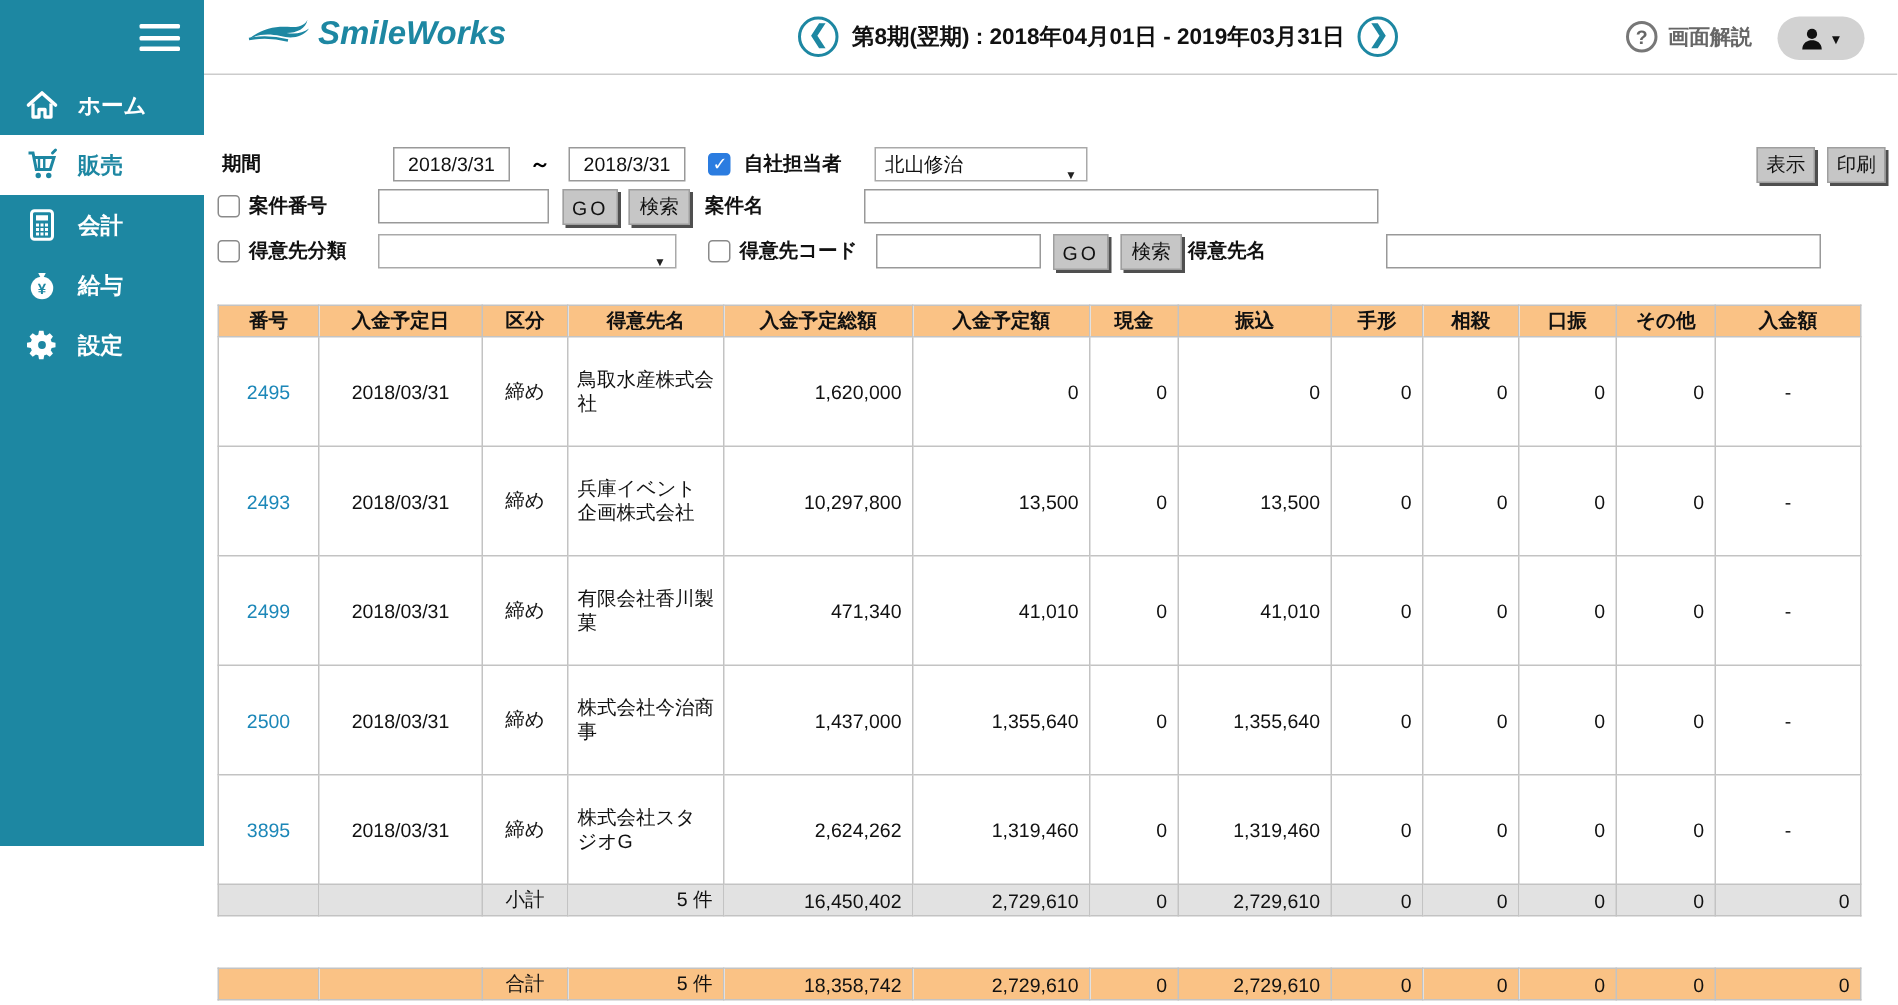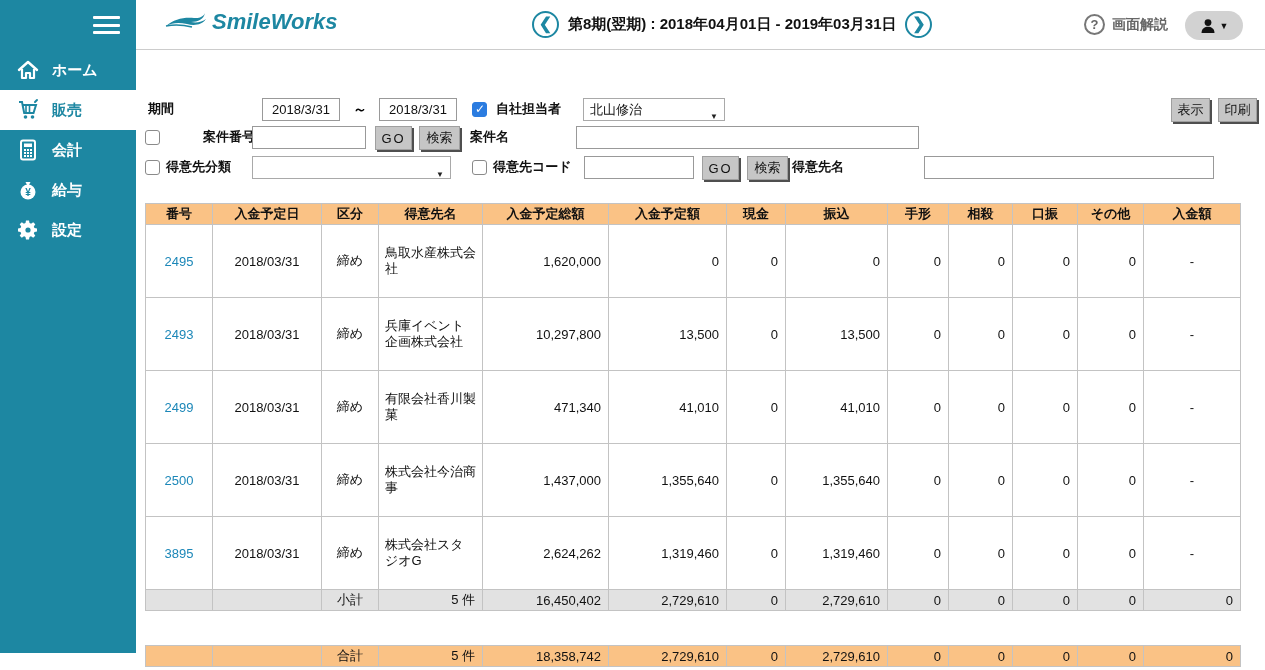--- a/index.html
+++ b/index.html
@@ -1,21 +1,21 @@
 <!DOCTYPE html>
 <html style="--accent: #1d87a2; --thead: #fac285; --link: #1c87b8; --check: #2b7ce0;"><head>
 <meta charset="utf-8">
 <style>
   * { margin:0; padding:0; box-sizing:border-box; }
   html,body { width:1265px; height:670px; overflow:hidden; background:#fff;
     font-family:"Liberation Sans","DejaVu Sans",sans-serif; }
   .app { position:relative; width:1265px; height:670px; }
 
   
-  .sidebar { position:absolute; left:0; top:0; width:136px; height:653px;
+  .sidebar { position:absolute; left:0; top:0; width:136px; height:564px;
     background:var(--accent,#1d87a2); }
   .sidebar-top { height:50px; position:relative; }
   .hamburger { position:absolute; right:16px; top:14px; width:27px; height:22px;
     background:transparent; border:none; cursor:pointer; display:flex;
     flex-direction:column; justify-content:space-between; padding:2px 0; }
   .hamburger span { display:block; height:3px; background:#fff; border-radius:1px; }
   .nav-item { height:40px; display:flex; align-items:center; color:#fff;
     font-size:15px; font-weight:bold; cursor:pointer; }
   .nav-item .ico { width:24px; height:24px; margin:0 12px 0 16px; flex:0 0 24px; }
   .nav-item.selected { background:#fff; color:var(--accent,#1d87a2); }
@@ -189,21 +189,21 @@
       <input class="tin date" style="left: 126px; top: 48px;" value="2018/3/31">
       <span class="tilde" style="left:217px;top:48px;">～</span>
       <input class="tin date" style="left: 243px; top: 48px;" value="2018/3/31">
       <span class="cb checked" style="left:336px;top:52px;"></span>
       <span class="flabel" style="left:360px;top:48px;">自社担当者</span>
       <div class="sel" style="left:447px;top:48px;width:142px;">北山修治</div>
       <button class="gbtn" style="left:1035px;top:48px;width:39px;">表示</button>
       <button class="gbtn" style="left:1082px;top:48px;width:39px;">印刷</button>
 
       <span class="cb" style="left:9px;top:80px;"></span>
-      <span class="flabel" style="left:30px;top:76px;margin-left:37px;">案件番号</span>
+      <span class="flabel" style="left:30px;top:76px;">案件番号</span>
       <input class="tin" style="left: 116px; top: 76px; width: 114px;" value="">
       <button class="gbtn go" style="left:239px;top:76px;width:37px;">GO</button>
       <button class="gbtn" style="left:283px;top:76px;width:41px;">検索</button>
       <span class="flabel" style="left:334px;top:76px;">案件名</span>
       <input class="tin" style="left: 440px; top: 76px; width: 343px;" value="">
 
       <span class="cb" style="left:9px;top:110px;"></span>
       <span class="flabel" style="left:30px;top:106px;">得意先分類</span>
       <div class="sel" style="left:116px;top:106px;width:199px;"></div>
       <span class="cb" style="left:336px;top:110px;"></span>

